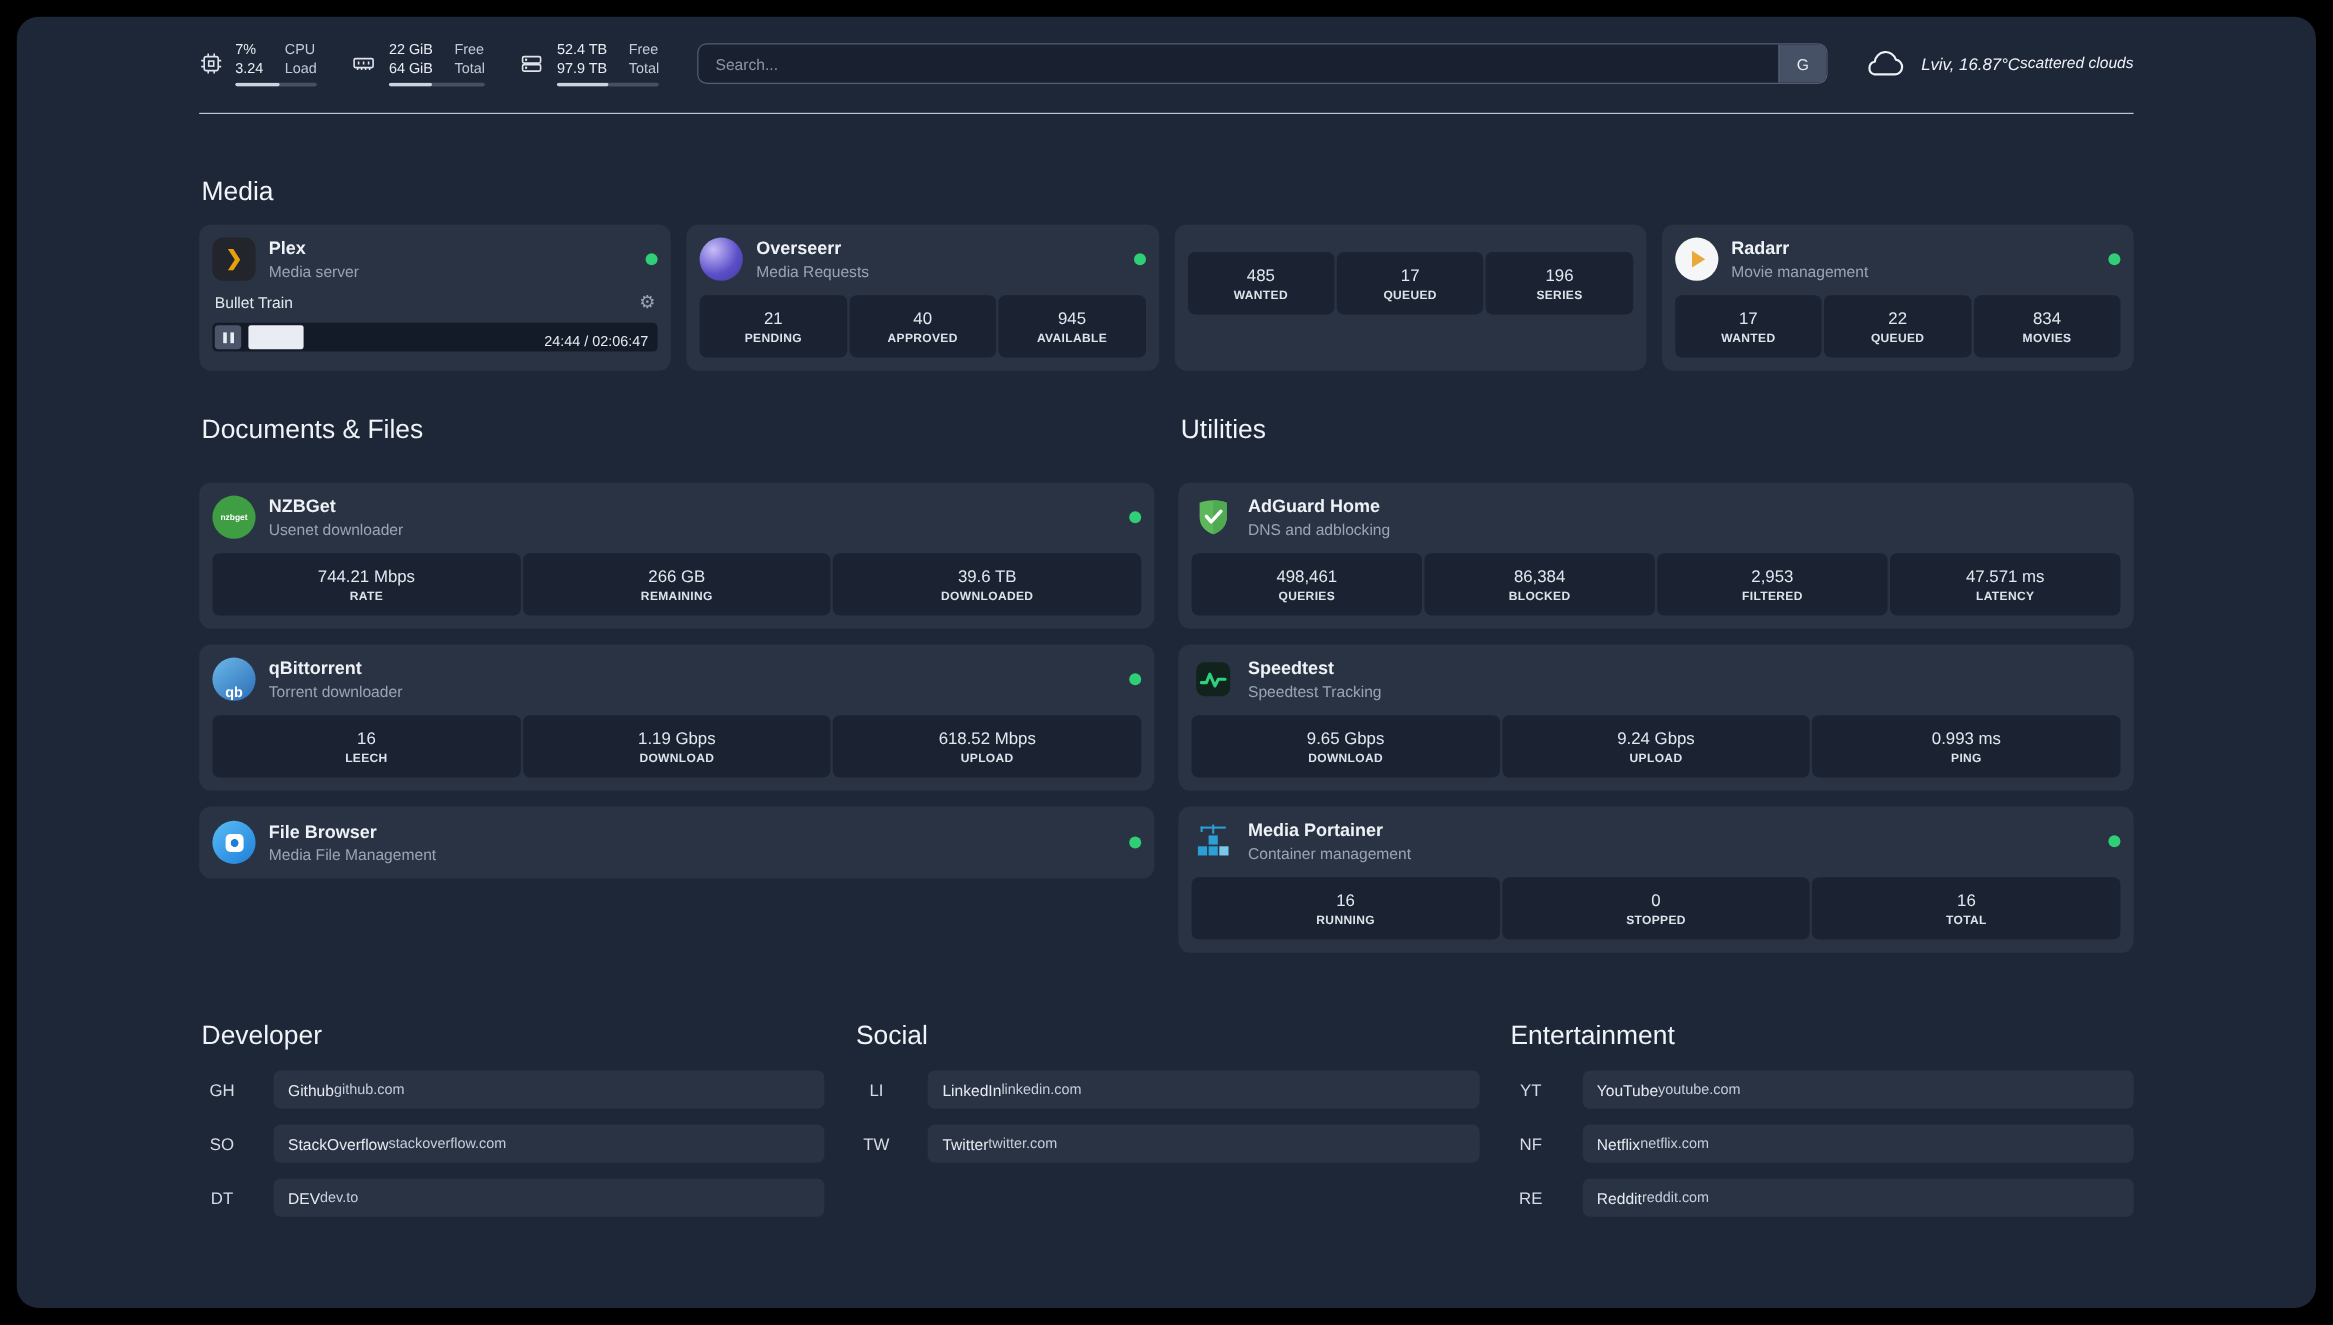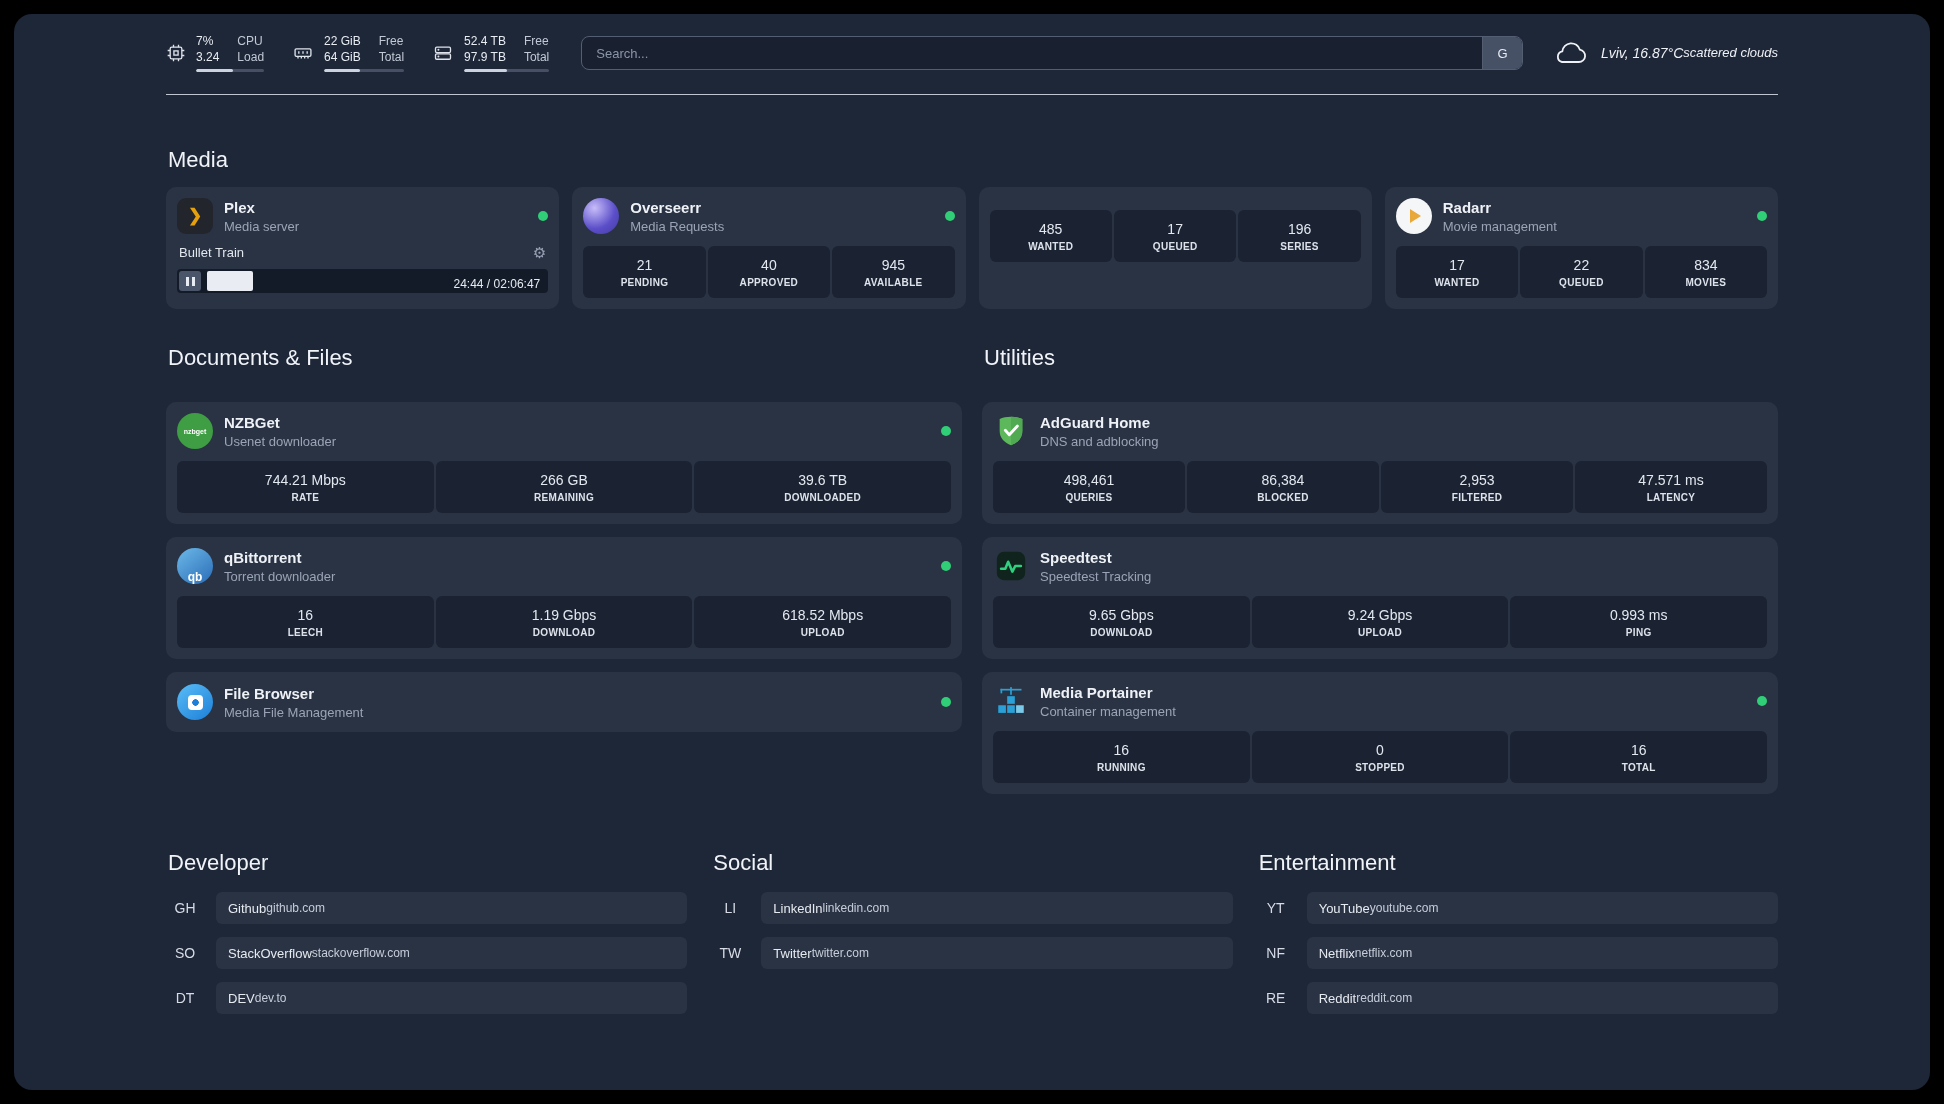--- a/index.html
+++ b/index.html
@@ -86,21 +86,21 @@
 
   
   .columns{display:flex;gap:20px;margin-top:36px;}
   .column{flex:1;display:flex;flex-direction:column;gap:13px;min-width:0;}
   .column .section-title{margin-bottom:18px;}
   .card-slim{padding:12px 11px;}
 
   
   .bookmarks{display:grid;grid-template-columns:1fr 1fr 1fr;gap:24px;margin-top:56px;}
   .bm-col .section-title{margin-bottom:16px;}
-  .bm-row{display:flex;align-items:center;gap:12px;margin-bottom:13px;cursor:pointer;}
+  .bm-row{display:flex;align-items:center;gap:24px;margin-bottom:13px;cursor:pointer;}
   .bm-abbr{width:38px;text-align:center;font-size:14px;color:#d6dbe6;flex:0 0 auto;}
   .bm-pill{flex:1;height:32px;background:#2a3343;border-radius:6px;display:flex;align-items:center;
     padding:0 12px;min-width:0;}
   .bm-name{font-size:13px;color:#e6eaf1;}
   .bm-domain{font-size:12px;color:#c6cdda;}
 </style>
 </head>
 <body>
 
 <div class="screen">

